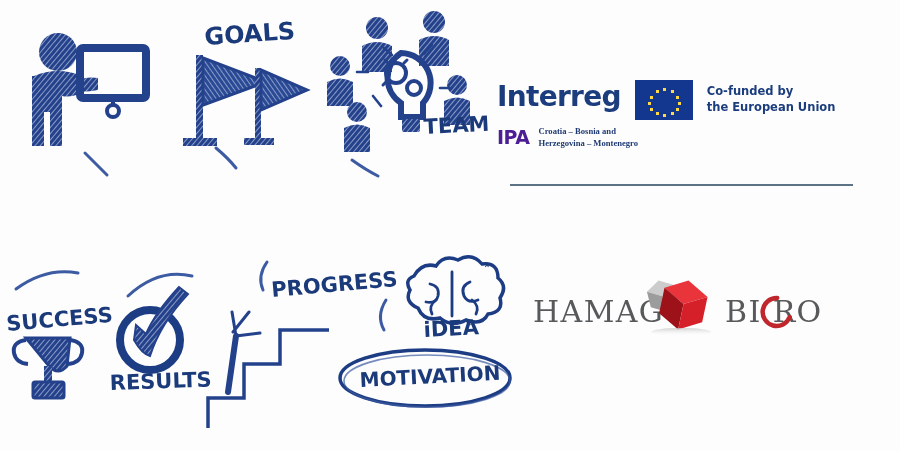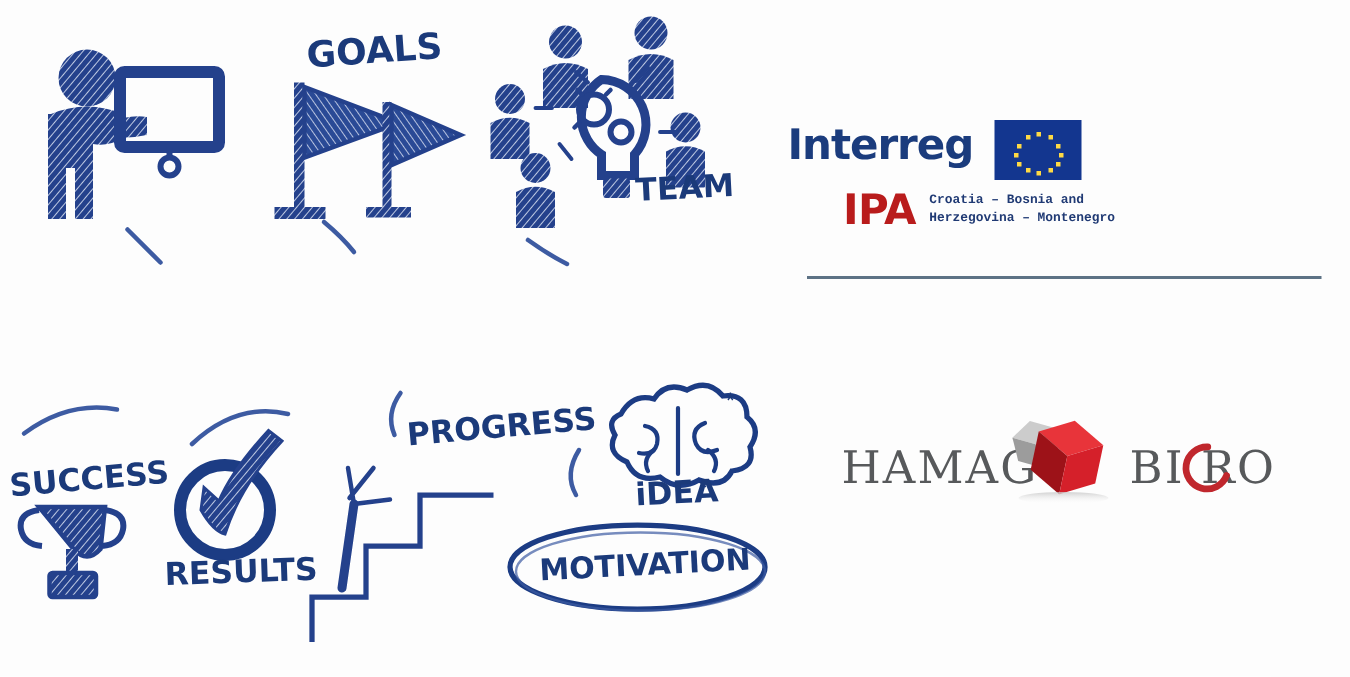--- a/index.html
+++ b/index.html
@@ -16,21 +16,21 @@
   .doodle-wrap{position:absolute;left:0;top:0;width:520px;height:451px;}
   .doodle-wrap svg{display:block;width:520px;height:451px;}
 
   .dlabel{
     font-family:"DejaVu Sans", sans-serif;
     font-weight:700;
     fill:#1b3a7a;
   }
 
   
-  .right{position:absolute;left:512px;top:0;width:388px;height:379px;}
+  .right{position:absolute;left:484px;top:0;width:388px;height:379px;}
 
   .interreg-block{position:absolute;left:13px;top:80px;width:365px;}
   .interreg-row{display:flex;align-items:flex-start;gap:14px;}
 
   .interreg-word{
     font-family:"DejaVu Sans", sans-serif;
     font-weight:800;
     font-size:28px;
     letter-spacing:-0.7px;
     color:#1b3c7d;
@@ -57,28 +57,27 @@
     line-height:1.35;
     color:#1b3c7d;
     margin-top:4px;
     white-space:pre-line;
   }
 
   .ipa-row{display:flex;align-items:center;gap:9px;margin-top:6px;}
   .ipa-word{
     font-family:"DejaVu Sans", sans-serif;
     font-weight:800;
-    font-size:28px;
-    color:#b91c1c;
+    font-size:19px;
+    color:#4c1d95;
     letter-spacing:-0.5px;
     line-height:1;
-    margin-left:37px;
   }
   .ipa-sub{
-    font-family:Liberation Mono, monospace;
+    font-family:Liberation Serif, serif;
     font-weight:700;
     font-size:8.6px;
     line-height:1.35;
     color:#203a74;
     white-space:pre-line;
   }
 
   .divider{
     position:absolute;left:13px;top:104px;width:343px;height:2px;
     background:#5d7285;
@@ -239,20 +238,21 @@
             <i style="left:36px;top:32px"></i>
             <i style="left:28px;top:34px"></i>
             <i style="left:21px;top:32px"></i>
             <i style="left:15px;top:28px"></i>
             <i style="left:13px;top:22px"></i>
             <i style="left:15px;top:16px"></i>
             <i style="left:21px;top:10px"></i>
           </div>
         </div>
 
+        <div class="eu-text">Co-funded by<br>the European Union</div>
       </div>
 
       <div class="ipa-row">
         <div class="ipa-word">IPA</div>
         <div class="ipa-sub">Croatia – Bosnia and<br>Herzegovina – Montenegro</div>
       </div>
 
       <div class="divider"></div>
     </div>
 

